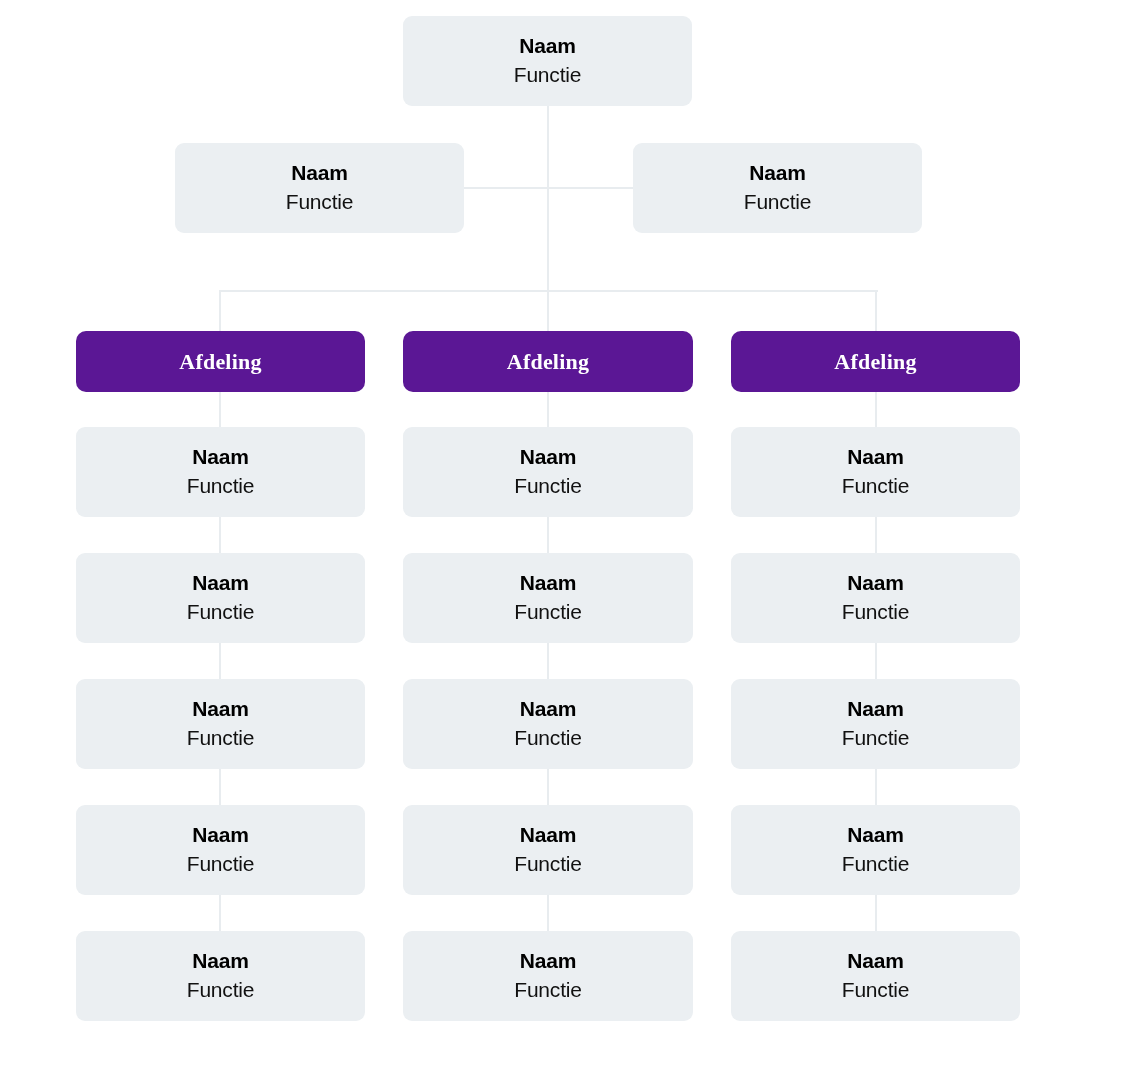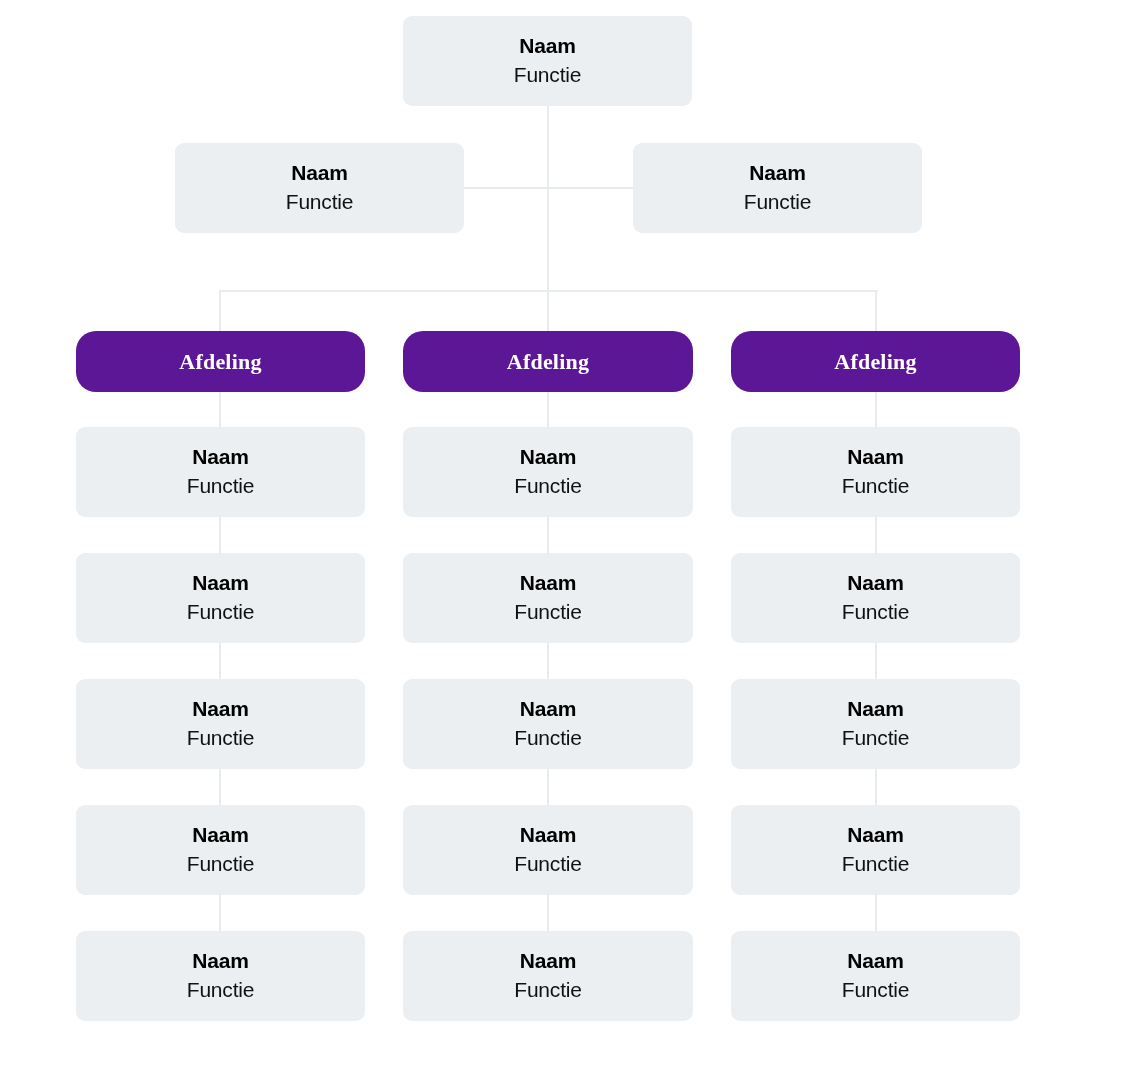--- a/index.html
+++ b/index.html
@@ -69,21 +69,21 @@
     margin-top: 3px;
     letter-spacing: -0.2px;
   }
 
   
   .dept {
     position: absolute;
     z-index: 2;
     box-sizing: border-box;
     background: #5b1795;
-    border-radius: 20px;
+    border-radius: 10px;
     display: flex;
     align-items: center;
     justify-content: center;
     text-align: center;
   }
   .dept .dept-label {
     font-family: "Liberation Serif", serif;
     font-size: 22px;
     font-weight: bold;
     color: #ffffff;

